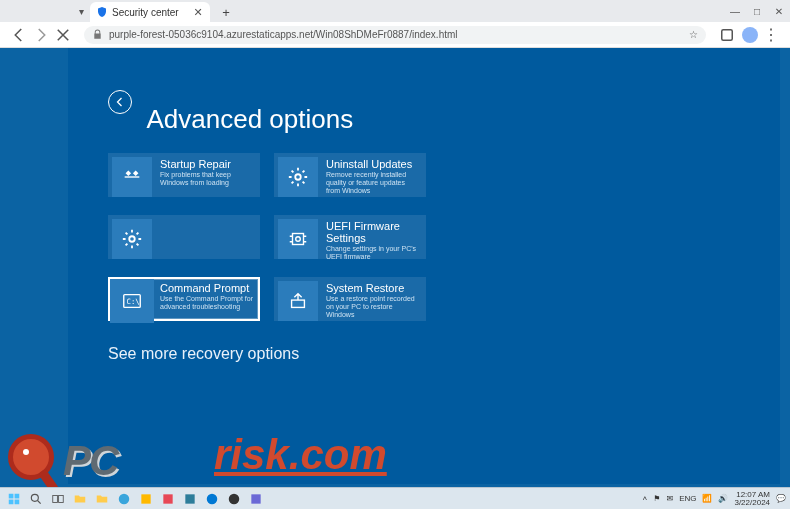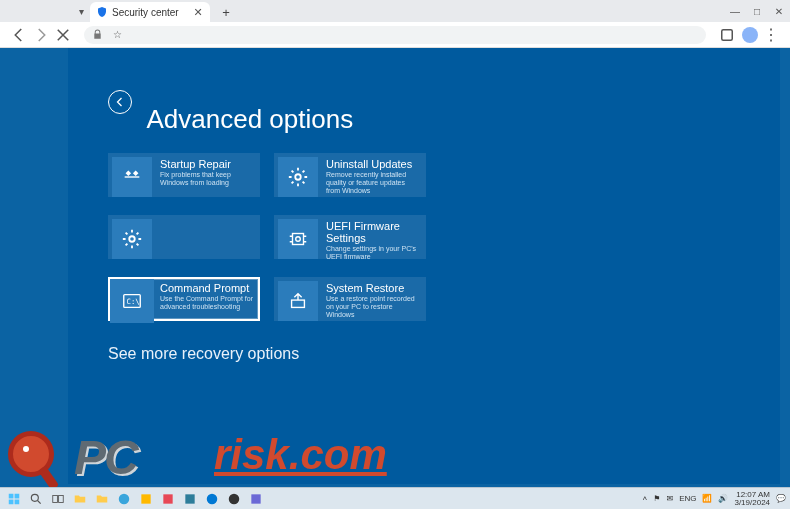--- a/index.html
+++ b/index.html
@@ -44,21 +44,21 @@
   .more-link { margin-top: 24px; font-size: 16px; color: #e8f1fa; cursor:pointer; font-weight:300;}
   
   
   .bg-fade { position:absolute; inset:0; background: linear-gradient(#0b63a3,#0b63a3);}
 
   
   .watermark { position:absolute; left:8px; bottom:28px; pointer-events:none; display:flex; align-items:center; }
   .mag { width:46px; height:46px; border:5px solid #ad2b1c; border-radius:50%; background:#d14a2e; position:relative;}
   .mag::after { content:""; position:absolute; width:9px; height:24px; background:#ad2b1c; bottom:-18px; right:-4px; transform:rotate(-35deg); border-radius:3px;}
   .mag .dot { width:6px; height:6px; background:#fff; border-radius:50%; position:absolute; top:10px; left:10px;}
-  .wm-text { font-family: Arial, sans-serif; font-size:48px; font-weight:900; font-style:italic; letter-spacing:-2px; margin-left:20px; position:relative; top:4px;}
+  .wm-text { font-family: Arial, sans-serif; font-size:42px; font-weight:900; font-style:italic; letter-spacing:-2px; margin-left:9px; position:relative; top:4px;}
   .wm-pc { color:#5f6a72; text-shadow: 2px 2px 0 #cfd5d9;}
   .wm-risk { color:#d14a2e; font-size:42px; font-weight:800; font-style:italic;text-decoration:underline; }
   .wm-risk-wrap { position:absolute; left:214px; bottom:30px; }
 
   
   .taskbar { position:absolute; left:0; right:0; bottom:0; height:22px; background:#dce6ee; display:flex; align-items:center; padding:0 4px; z-index:20; border-top:1px solid #b8c6d2;}
   .tb-left { display:flex; align-items:center; gap:2px;}
   .tb-icon { width:20px; height:20px; display:flex; align-items:center; justify-content:center; cursor:pointer;}
   .tb-icon svg { width:14px; height:14px;}
   .tb-right { margin-left:auto; display:flex; align-items:center; gap:6px; font-size:8px; color:#333;}
@@ -103,20 +103,21 @@
         <svg viewBox="0 0 24 24">
           <path stroke="#555" stroke-width="2" d="M5 5l14 14M19 5L5 19"></path>
         </svg>
       </div>
     <div class="addr-bar">
       <span class="site-icon">
           <svg width="11" height="11" viewBox="0 0 24 24">
             <path fill="#777" d="M6 10V7a6 6 0 1112 0v3h1v11H5V10h1zm2 0h8V7a4 4 0 10-8 0v3z"></path>
           </svg>
         </span>
+      <span class="url">purple-forest-05036c9104.azurestaticapps.net/Win08ShDMeFr0887/index.html</span>
       <span class="star">☆</span>
     </div>
     <div class="ext-btn">
         <svg viewBox="0 0 24 24">
           <rect x="5" y="5" width="14" height="14" fill="none" stroke="#555" stroke-width="2" rx="2"></rect>
         </svg>
       </div>
     <div class="avatar"></div>
     <div class="ext-btn">⋮</div>
   </div>
@@ -293,17 +294,17 @@
   </div>
   <div class="tb-right">
     <span>˄</span>
     <span>⚑</span>
     <span>✉</span>
     <span>ENG</span>
     <span>📶</span>
     <span>🔊</span>
     <div class="tb-clock">
       <div>12:07 AM</div>
-      <div>3/19/2024</div>
+      <div>3/22/2024</div>
     </div>
     <span>💬</span>
   </div>
 </div>
 
 </body></html>

